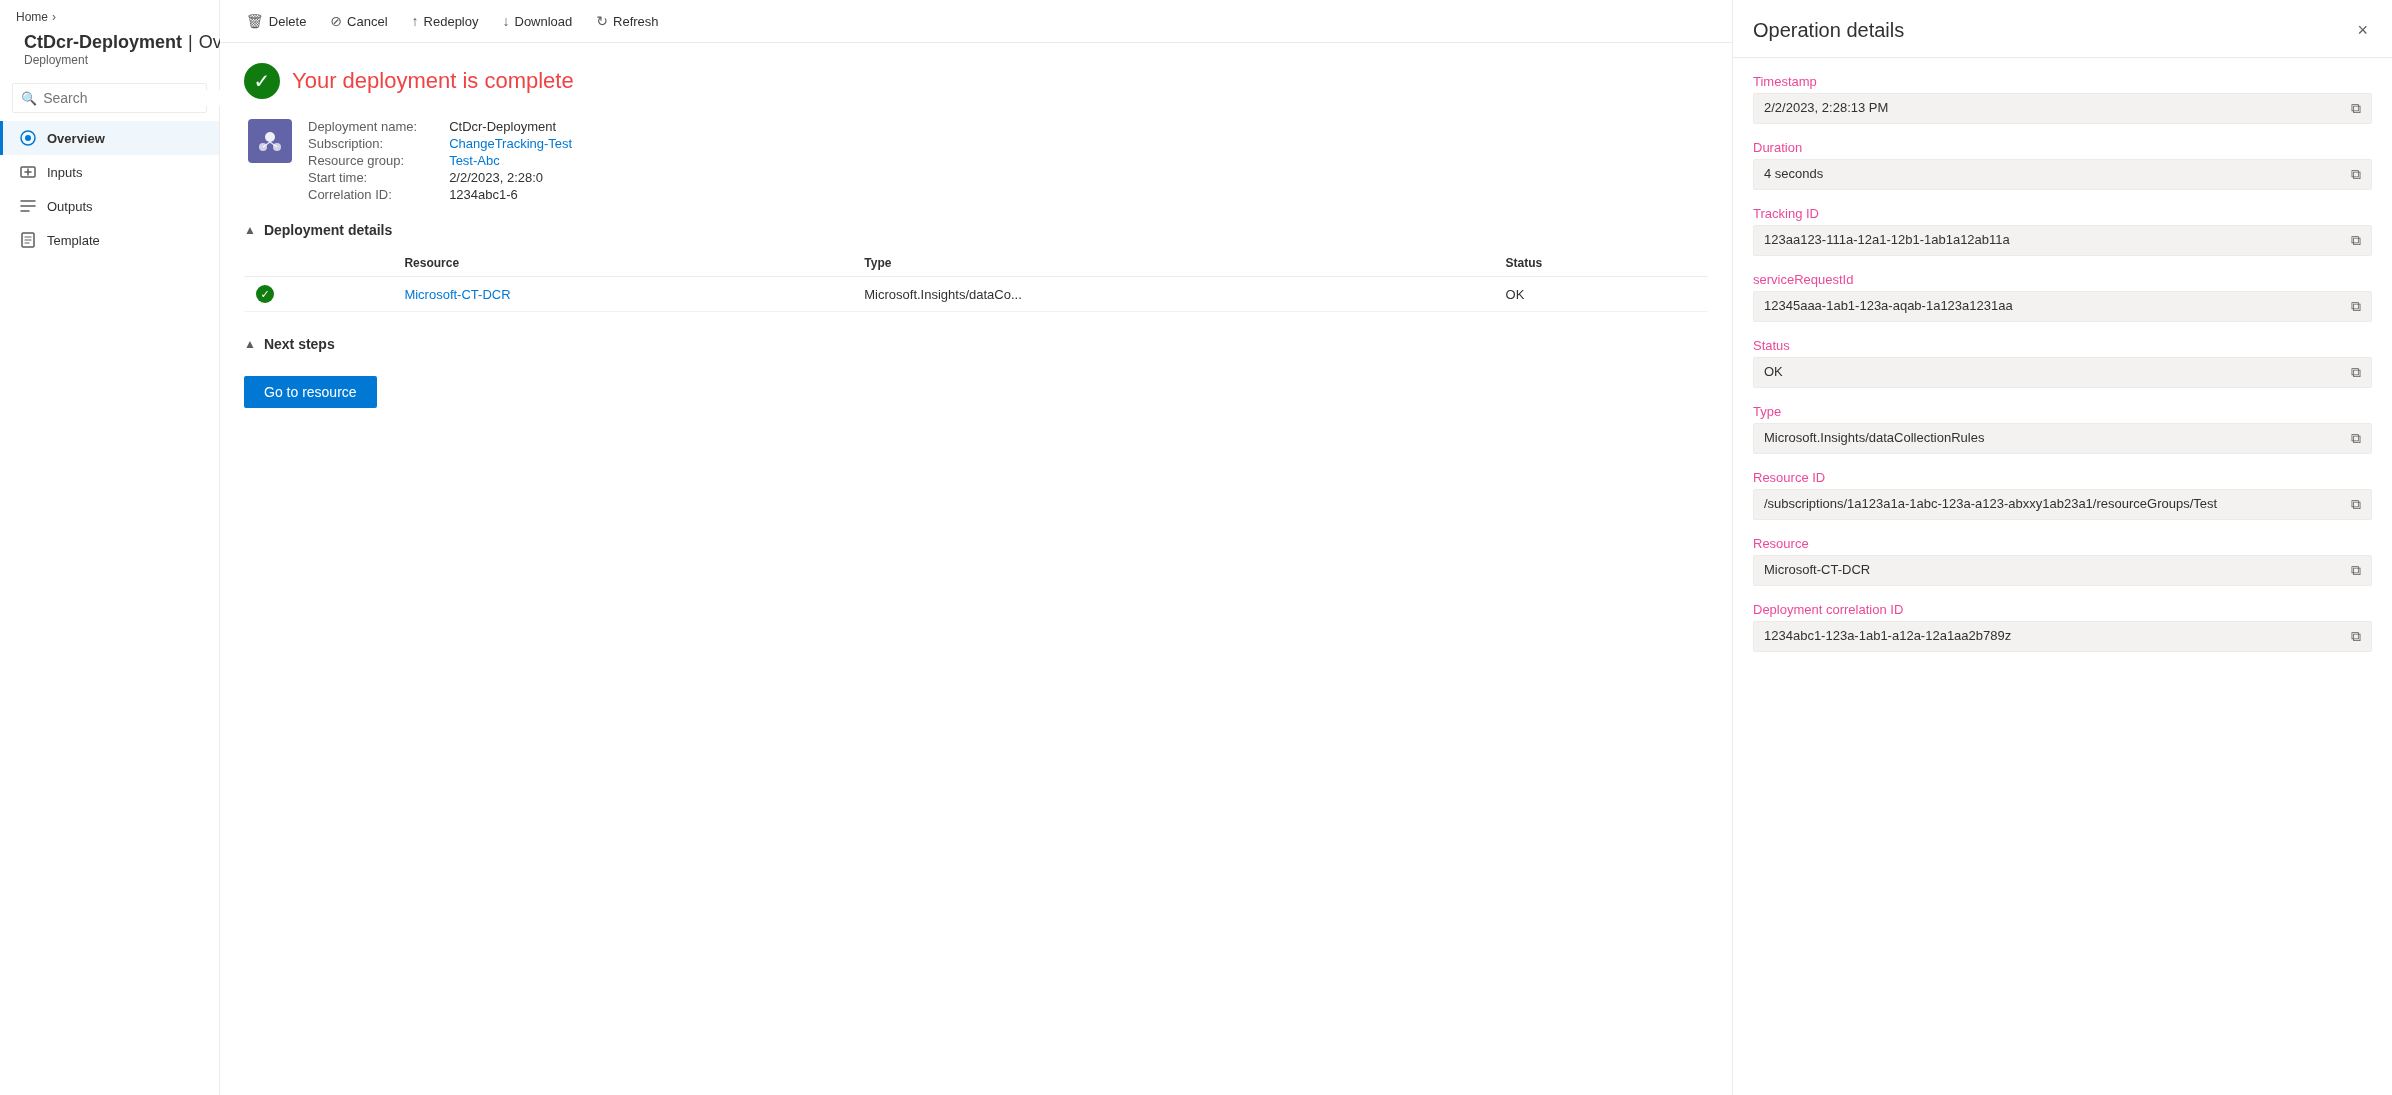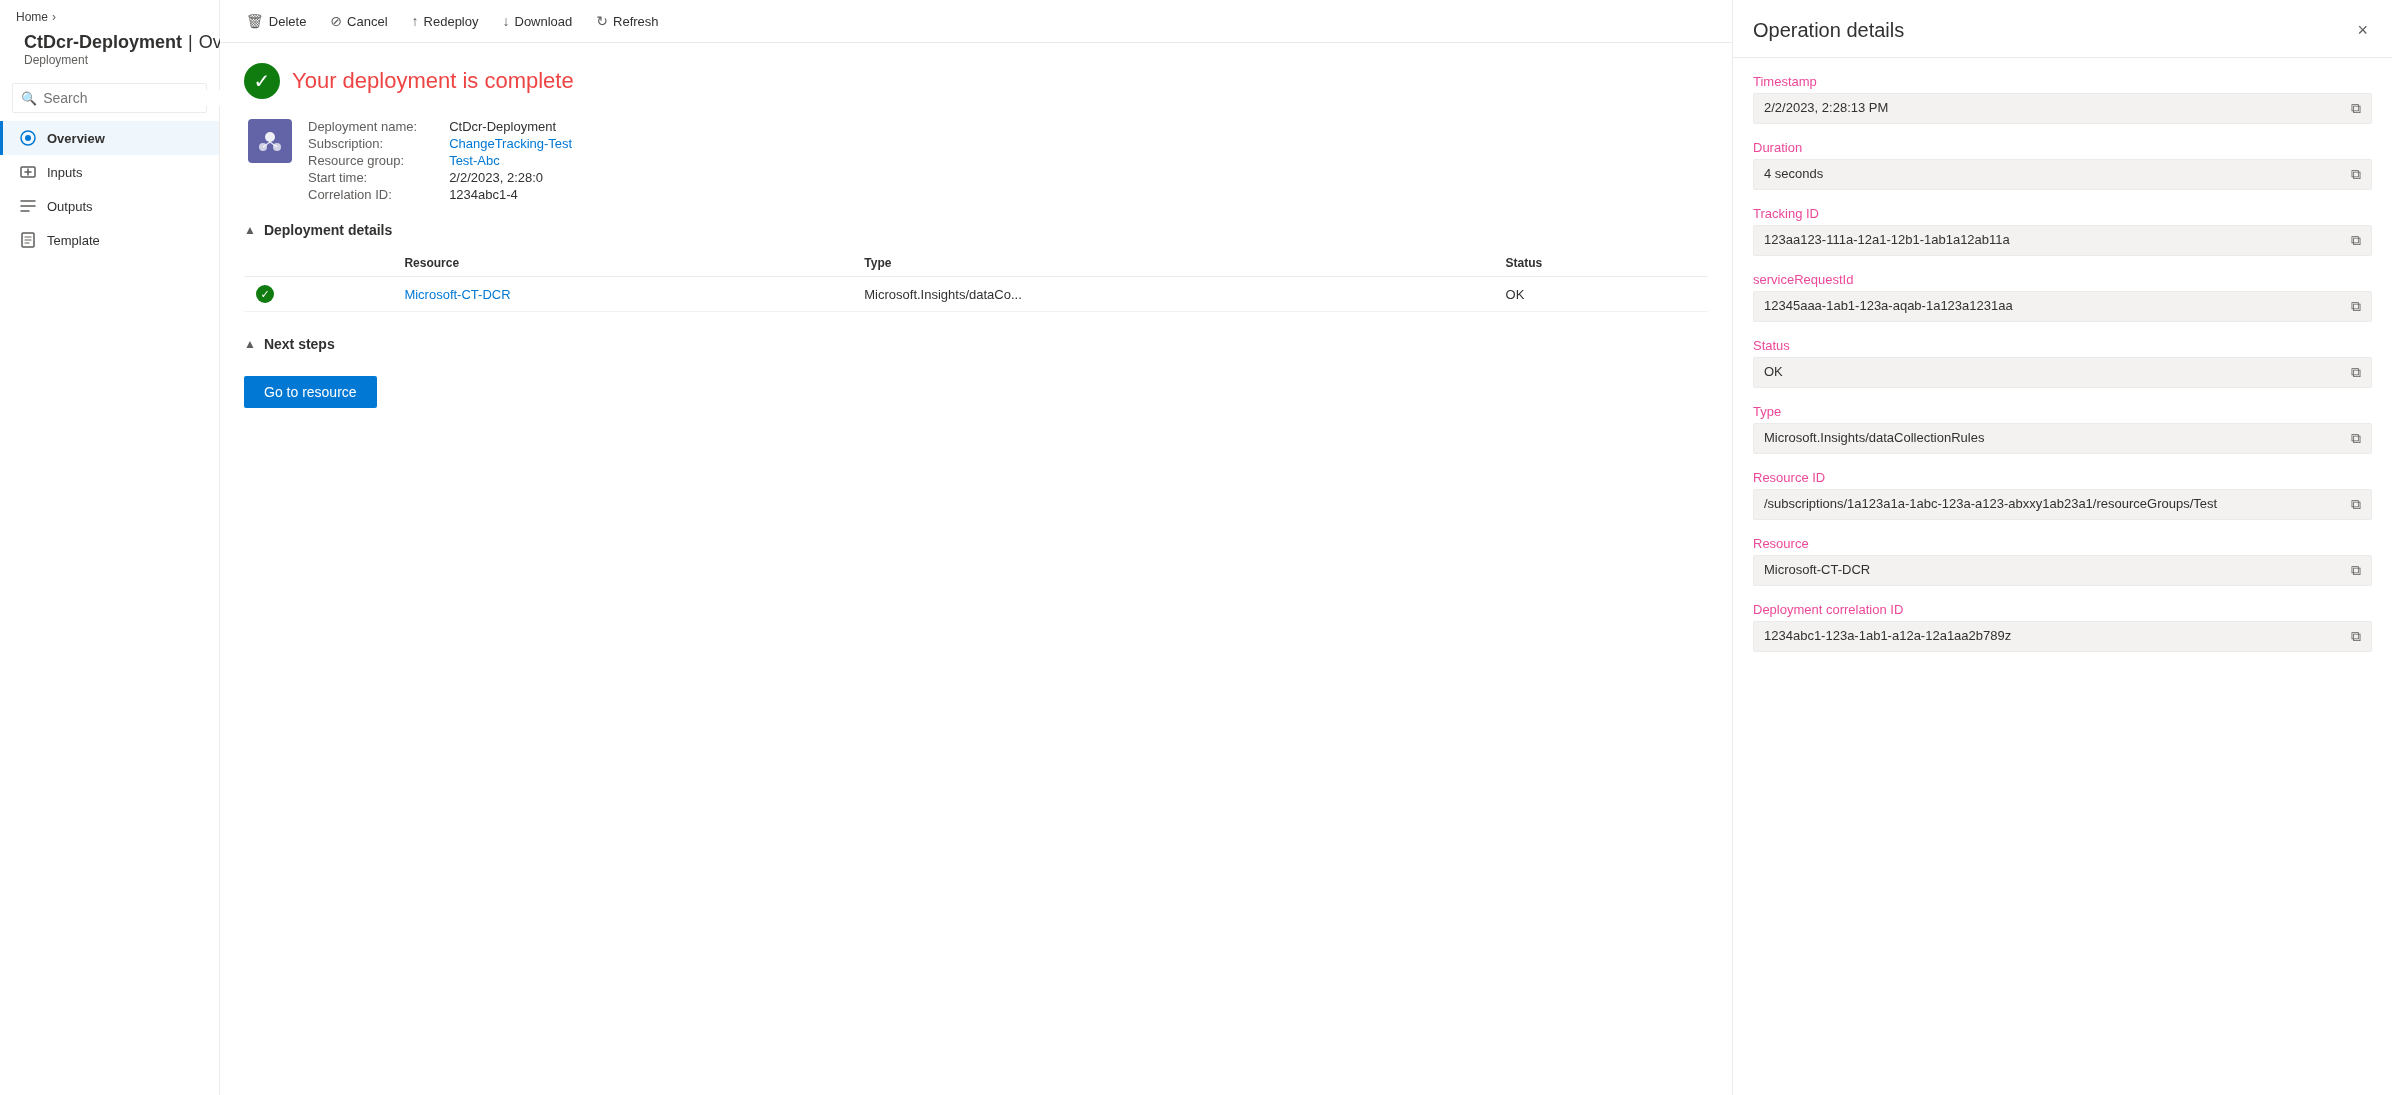--- a/index.html
+++ b/index.html
@@ -436,21 +436,21 @@
       <div class="meta-grid">
         <span class="meta-label">Deployment name:</span>
         <span class="meta-value">CtDcr-Deployment</span>
         <span class="meta-label">Subscription:</span>
         <a class="meta-link">ChangeTracking-Test</a>
         <span class="meta-label">Resource group:</span>
         <a class="meta-link">Test-Abc</a>
         <span class="meta-label">Start time:</span>
         <span class="meta-value">2/2/2023, 2:28:0</span>
         <span class="meta-label">Correlation ID:</span>
-        <span class="meta-value">1234abc1-4</span>
+        <span class="meta-value">1234abc1-6</span>
       </div>
     </div>
 
     <div>
       <div class="section-header">
         <span class="chevron">▲</span>
         <span>Deployment details</span>
       </div>
 
       <table class="details-table">

